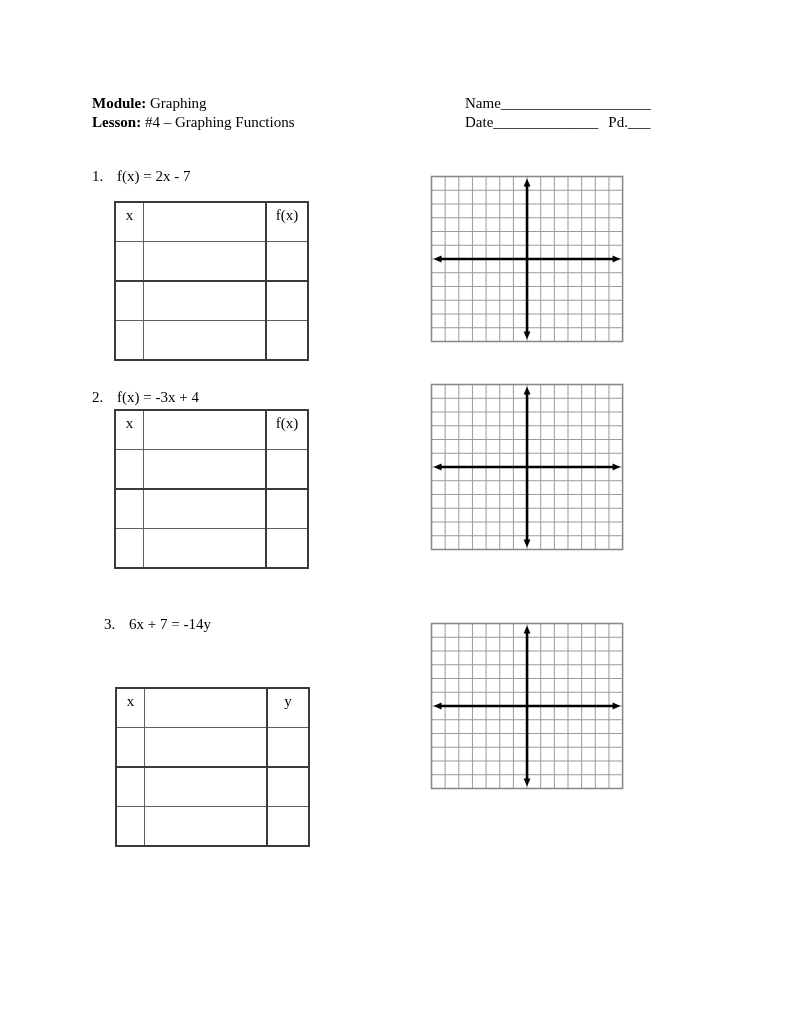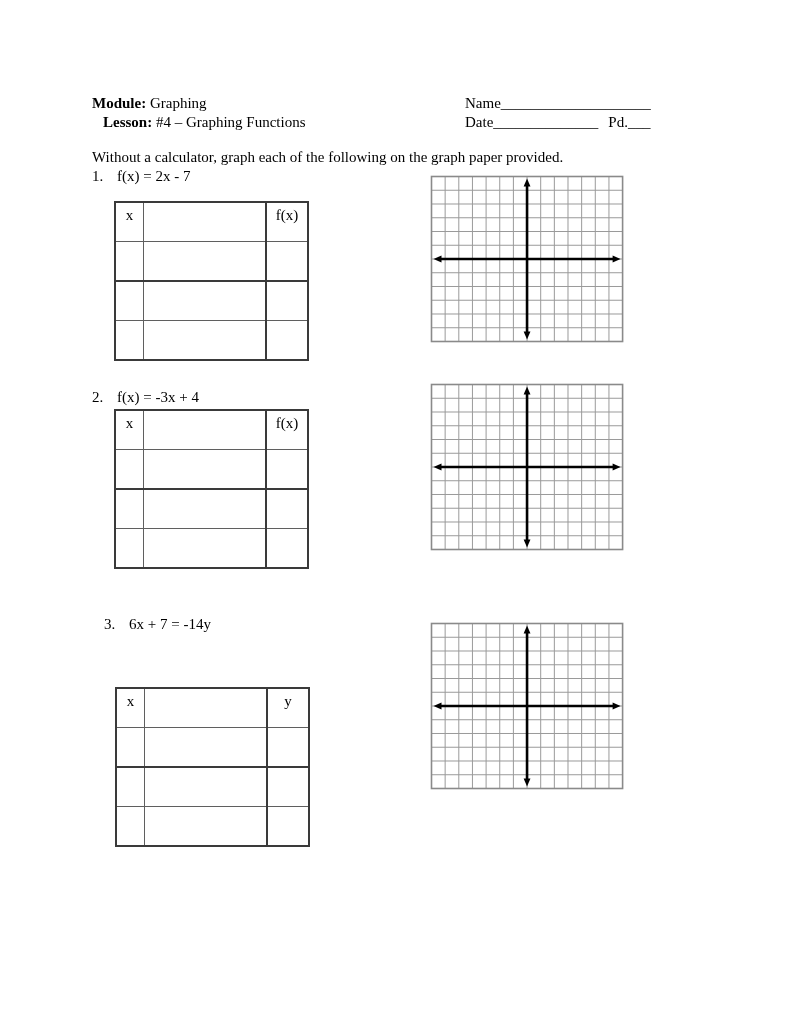--- a/index.html
+++ b/index.html
@@ -40,25 +40,24 @@
   .vtable tr:nth-child(2) td { border-bottom: 2px solid #3a3a3a; }
 
   .grid { position: absolute; line-height: 0; }
 </style>
 </head>
 <body>
 
 <div class="page">
 
   <div class="line" style="left:92px; top:94px;"><span class="b">Module:</span><span> Graphing</span></div>
-  <div class="line" style="left:92px; top:113px;margin-left:11px;"><span class="b">Lesson:</span><span> #4 – Graphing Functions</span></div>
+  <div class="line" style="left:92px; top:113px;"><span class="b">Lesson:</span><span> #4 – Graphing Functions</span></div>
   <div class="line" style="left:465px; top:113px;"><span>Date______________</span><span class="pd">Pd.___</span></div>
   <div class="line" style="left:465px; top:94px;">Name____________________</div>
 
-  <div class="line" style="left:92px; top:148px;">Without a calculator, graph each of the following on the graph paper provided.</div>
 
   <div class="line" style="left:92px; top:167px;"><span class="num">1.</span><span>f(x) = 2x - 7</span></div>
 
   <table class="vtable" style="left:114px; top:201px;">
     <tbody>
         <tr>
       <td class="c1">x</td>
       <td class="c2"></td>
       <td class="c3">f(x)</td>
     </tr>

